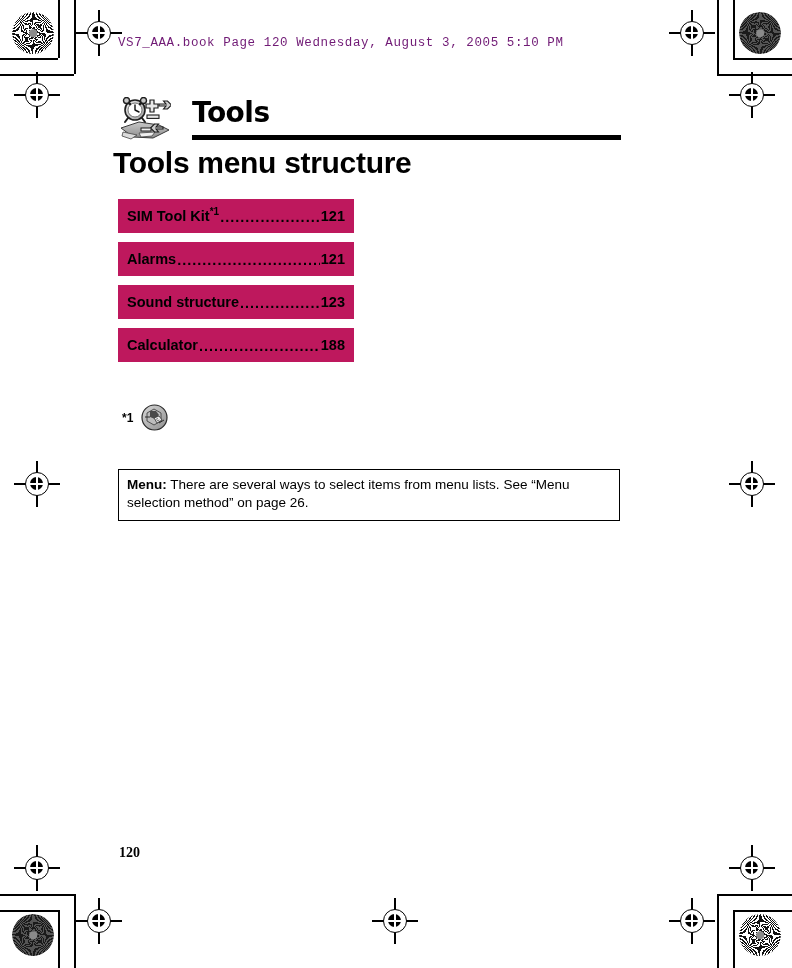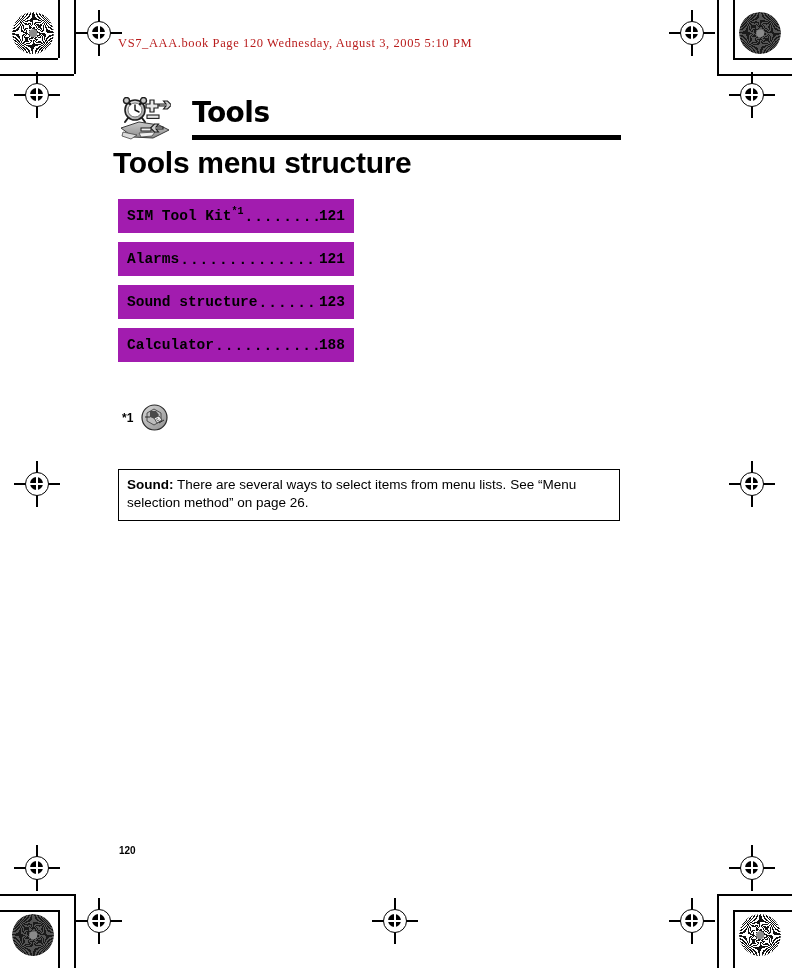--- a/index.html
+++ b/index.html
@@ -82,24 +82,24 @@
   .cropline {
     position: absolute;
     background: #000;
   }
 
   
   .fm-header {
     position: absolute;
     left: 118px;
     top: 36px;
-    font-family: Liberation Serif, serif;
+    font-family: Liberation Mono, monospace;
     font-size: 12.5px;
     letter-spacing: 0.6px;
-    color: #b91c1c;
+    color: #701a75;
     white-space: nowrap;
   }
 
   
   .chapter-icon {
     position: absolute;
     left: 119px;
     top: 97px;
     width: 52px;
     height: 45px;
@@ -133,31 +133,30 @@
   }
 
   
   .menu-table {
     position: absolute;
     left: 118px;
     top: 199px;
     width: 236px;
   }
   .menu-row {
-    background: #a21caf;
+    background: #be185d;
     height: 34px;
     margin-bottom: 9px;
     display: flex;
     align-items: center;
     padding: 0 9px;
     box-sizing: border-box;
     font-size: 14.5px;
     font-weight: bold;
     white-space: nowrap;
-    font-family: Liberation Mono, monospace;
   }
   .menu-row .label { flex: 0 0 auto; }
   .menu-row .leader {
     flex: 1 1 auto;
     overflow: hidden;
     white-space: nowrap;
     letter-spacing: 1px;
     margin: 0 1px;
     position: relative;
     top: 1px;
@@ -201,22 +200,23 @@
   }
   .note-box .note-label {
     font-weight: bold;
   }
 
   
   .folio {
     position: absolute;
     left: 119px;
     top: 845px;
-    font-size: 10px;
-    font-weight: bold;
+    font-size: 14px;
+    font-weight: bold;
+    font-family: Liberation Serif, serif;
   }
 </style>
 </head>
 <body>
 
 <div class="rosette" style="left:12px; top:12px; width:42px; height:42px;">
   <div class="rays"></div>
   <div class="core"></div>
 </div>
 <div class="rosette dark" style="left:739px; top:12px; width:42px; height:42px;">
@@ -424,17 +424,17 @@
       <path d="M6 9 L13 5 L20 9 L20 17 L13 21 L6 17 Z" fill="#bdbdbd" stroke="#333" stroke-width="0.8"></path>
       <path d="M9 7 L15 7 L18 11 L14 15 L9 13 Z" fill="#4a4a4a"></path>
       <path d="M13 14 L18 12 L21 16 L16 19 Z" fill="#efefef" stroke="#333" stroke-width="0.8"></path>
       <path d="M14.5 15.5 L17 14.5 M15.5 17 L18.5 16" stroke="#555" stroke-width="0.8"></path>
       <path d="M4 13 L9 13 M18 19 L23 16" stroke="#2a2a2a" stroke-width="1"></path>
     </svg>
   </span>
 </div>
 
 <div class="note-box">
-  <span class="note-label">Sound:</span>
+  <span class="note-label">Menu:</span>
   <span>There are several ways to select items from menu lists. See “Menu selection method” on page 26.</span>
 </div>
 
 <div class="folio">120</div>
 
 </body></html>

